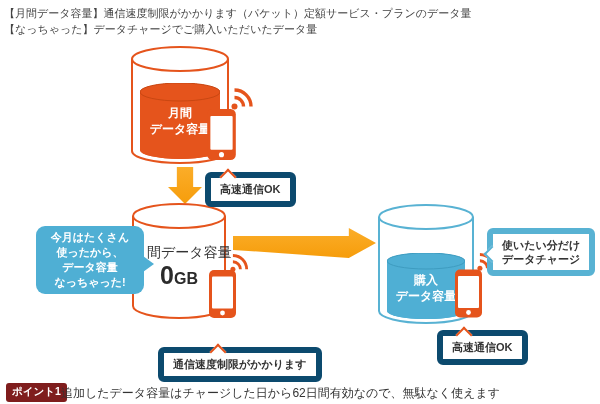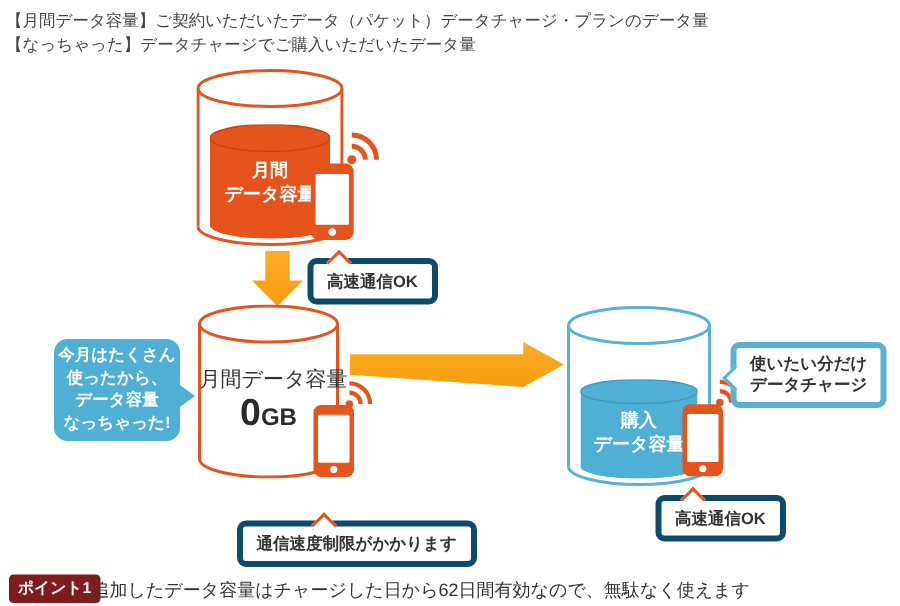--- a/index.html
+++ b/index.html
@@ -13,56 +13,56 @@
   svg{display:block;}
   .tank{z-index:1;}
   .tank-inner{z-index:2;}
   .tank-label{position:absolute;text-align:center;color:#fff;font-weight:bold;z-index:3;line-height:16px;font-size:12px;white-space:nowrap;}
   .phone{z-index:4;}
   .wifi{z-index:4;}
   .arrow{z-index:1;background:linear-gradient(180deg,#FBAD29 0%,#F69D0B 100%);}
   .arrow-down{clip-path:polygon(26% 0,74% 0,74% 54%,100% 54%,50% 100%,0 54%,26% 54%);}
   .arrow-right{clip-path:polygon(0 27%,81% 27%,81% 0,100% 50%,81% 100%,0 73%);}
   .callout{
-    position:absolute;background:#fff;border:4px solid #0c4a6e;border-radius:6px;
+    position:absolute;background:#fff;border:6px solid #0c4a6e;border-radius:6px;
     font-size:11px;color:#333;padding:4px 9px;white-space:nowrap;z-index:5;font-weight:bold;
   }
   .callout.blue{border-color:#58B2D3;text-align:center;line-height:14px;}
   .ptr-up{
     position:absolute;top:-7px;width:10px;height:10px;background:#fff;
     border-left:2px solid #E5541C;border-top:2px solid #E5541C;transform:rotate(45deg);
   }
   .ptr-left{
     position:absolute;left:-7px;width:10px;height:10px;background:#fff;
     border-left:2px solid #58B2D3;border-bottom:2px solid #58B2D3;transform:rotate(45deg);
   }
   .bubble{
     position:absolute;left:36px;top:226px;width:84px;background:#4FAFD4;color:#fff;
     border-radius:9px;text-align:center;font-weight:bold;font-size:11px;line-height:15px;
-    padding:4px 0;z-index:5;
+    padding:4px 12px;z-index:5;
   }
   .bubble .tail{
     position:absolute;right:-10px;top:30px;width:0;height:0;
     border-top:8px solid transparent;border-bottom:8px solid transparent;
     border-left:11px solid #4FAFD4;
   }
   .tank-text{position:absolute;left:133px;top:244px;width:92px;text-align:center;z-index:3;}
   .tank-text .cap{font-size:14px;font-weight:normal;color:#333;white-space:nowrap;}
   .tank-text .val{font-size:25px;font-weight:bold;color:#2b2b2b;line-height:26px;}
   .tank-text .unit{font-size:16px;font-weight:bold;color:#2b2b2b;}
   .point-badge{
     position:absolute;left:6px;top:383px;background:#7f1d1d;color:#fff;font-weight:bold;
     font-size:10.5px;padding:2px 6px 3px;border-radius:3px;z-index:2;white-space:nowrap;
   }
   .point-text{position:absolute;left:61px;top:385px;font-size:12px;color:#333;white-space:nowrap;z-index:2;}
 </style>
 </head>
 <body>
 
-<div class="abs hdr" style="left:4px;top:6px;">【月間データ容量】ご契約いただいたデータ（パケット）データチャージ・プランのデータ量</div>
+<div class="abs hdr" style="left:4px;top:6px;">【月間データ容量】通信速度制限がかかります（パケット）定額サービス・プランのデータ量</div>
 <div class="abs hdr" style="left:4px;top:22px;">【なっちゃった】データチャージでご購入いただいたデータ量</div>
 
 <svg class="abs tank" style="left:131px;top:46px;" width="98" height="118" viewBox="0 0 98 118">
   <path d="M1,13 A48,12 0 0 1 97,13 L97,105 A48,12 0 0 1 1,105 Z" fill="#ffffff"></path>
   <ellipse cx="49" cy="13" rx="48" ry="12" fill="#ffffff" stroke="#E5541C" stroke-width="2"></ellipse>
   <line x1="1" y1="13" x2="1" y2="105" stroke="#E5541C" stroke-width="2"></line>
   <line x1="97" y1="13" x2="97" y2="105" stroke="#E5541C" stroke-width="2"></line>
   <path d="M1,105 A48,12 0 0 0 97,105" fill="none" stroke="#E5541C" stroke-width="2"></path>
 </svg>
 <svg class="abs tank-inner" style="left:140px;top:83px;" width="80" height="76" viewBox="0 0 80 76">

